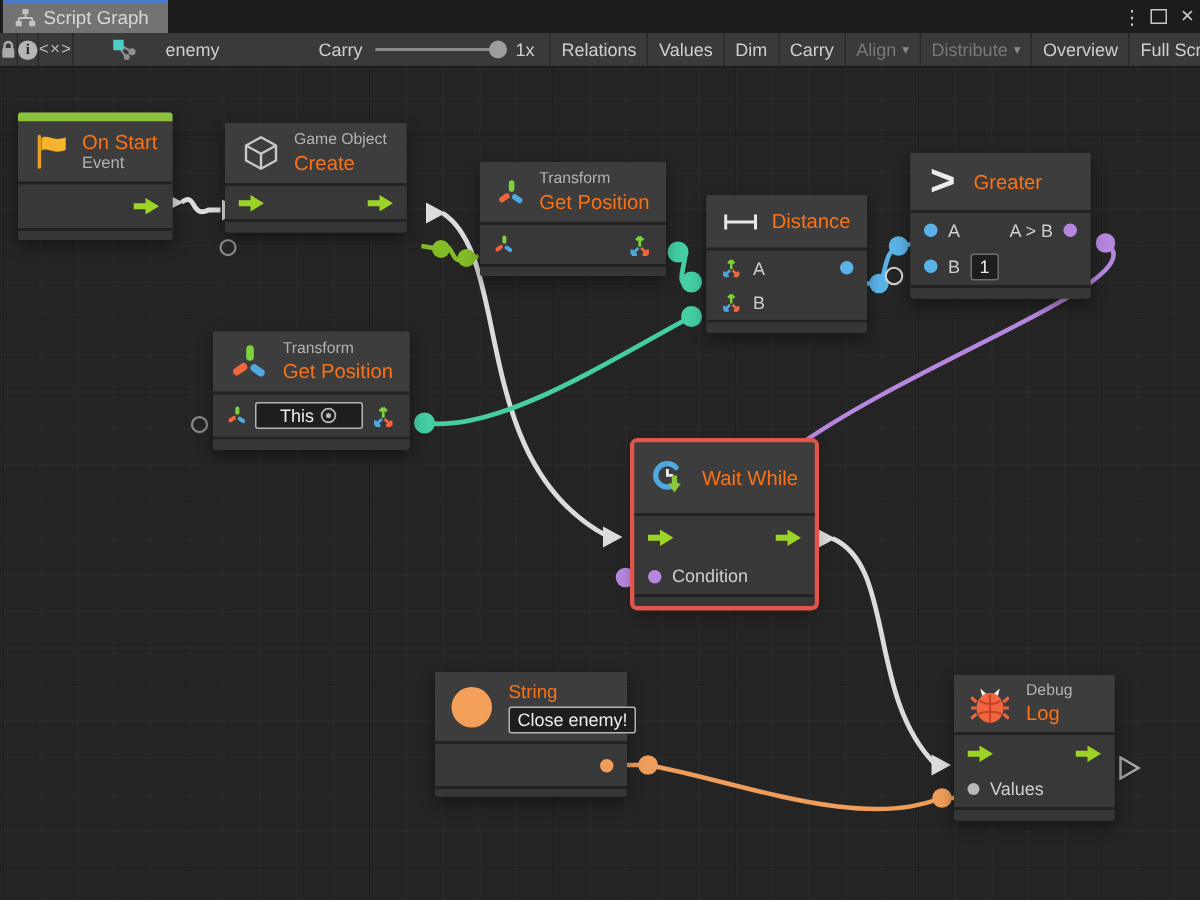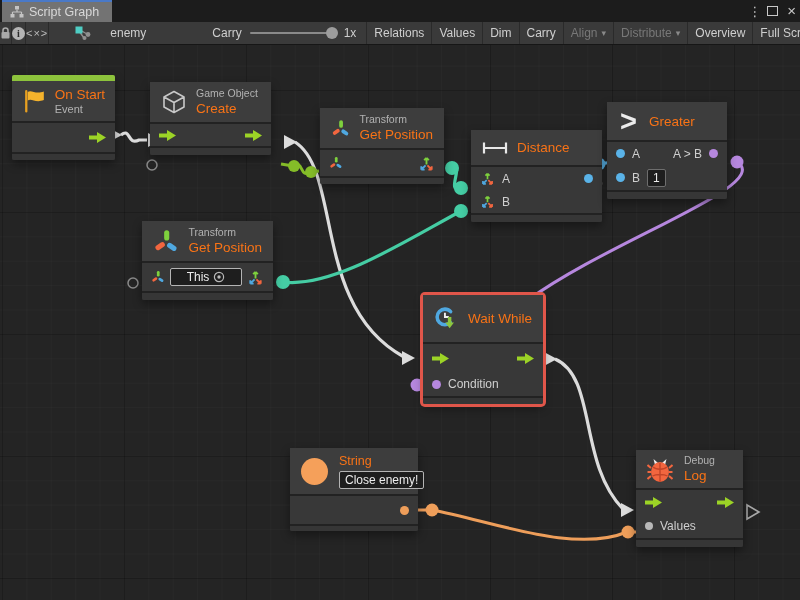--- a/index.html
+++ b/index.html
@@ -245,21 +245,21 @@
         <svg width="17" height="17" viewBox="0 0 18 18">
           <path d="M9,10 V3 M9,3 L6.5,5.5 M9,3 L11.5,5.5" stroke="#7ed13d" stroke-width="2" fill="none"></path>
           <path d="M8,11 L3.5,15.5 M3.5,15.5 V12 M3.5,15.5 H7" stroke="#4fa8e0" stroke-width="2" fill="none"></path>
           <path d="M10,11 L14.5,15.5 M14.5,15.5 V12 M14.5,15.5 H11" stroke="#f2663f" stroke-width="2" fill="none"></path>
         </svg>
       </div>
     </div>
     <div class="foot" style="height:8px"></div>
   </div>
 
-  <div class="node" style="left:471px; top:85px; width:131px">
+  <div class="node" style="left:471px; top:85px; width:107px">
     <div class="head" style="padding:9px 11px">
       <svg width="26" height="14" viewBox="0 0 26 14">
         <path d="M2,1.5 V12.5 M24,1.5 V12.5 M2,7 H24" stroke="#e8e8e8" stroke-width="2.2" fill="none"></path>
       </svg>
       <div class="ttl">Distance</div>
     </div>
     <div class="body">
       <div class="row" style="height:23px">
         <svg width="15" height="15" viewBox="0 0 18 18">
           <path d="M9,10 V3 M9,3 L6.5,5.5 M9,3 L11.5,5.5" stroke="#7ed13d" stroke-width="2" fill="none"></path>

